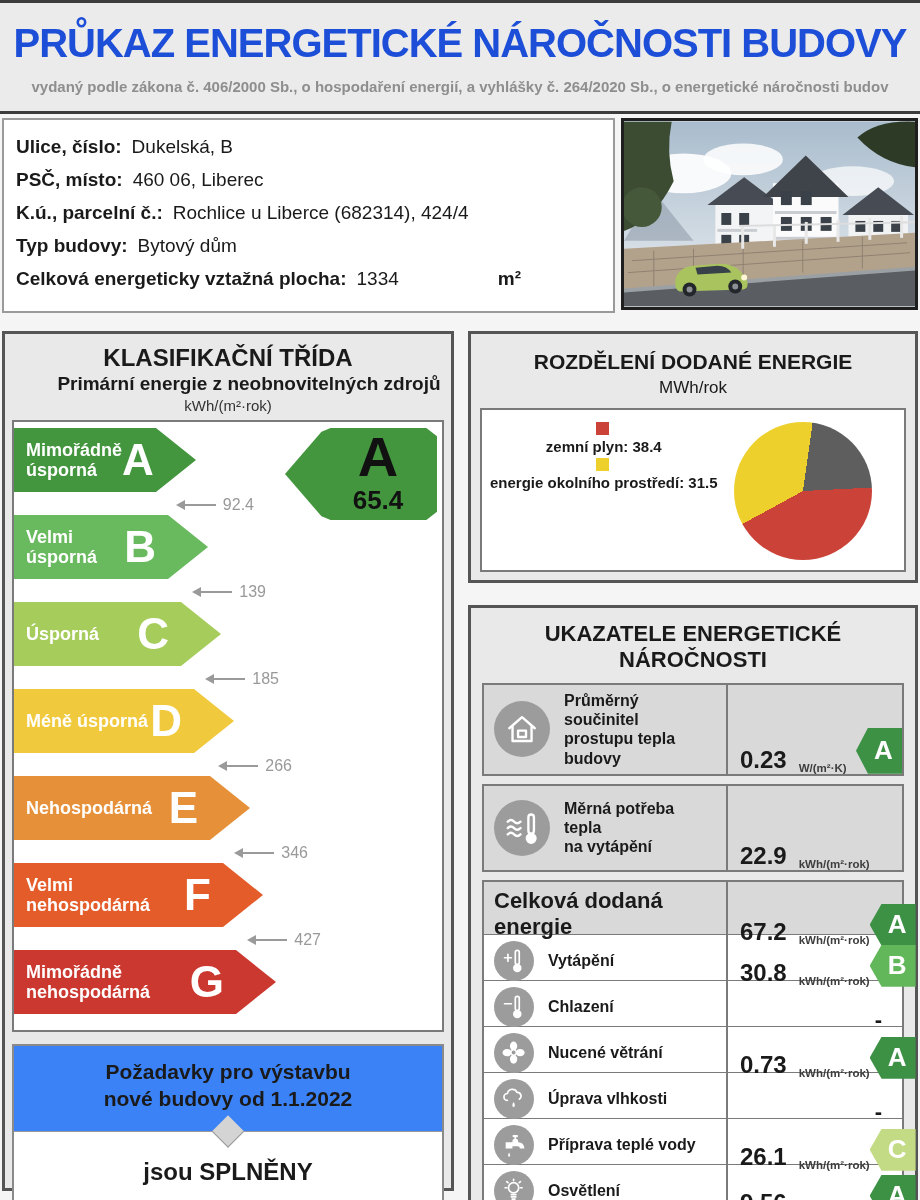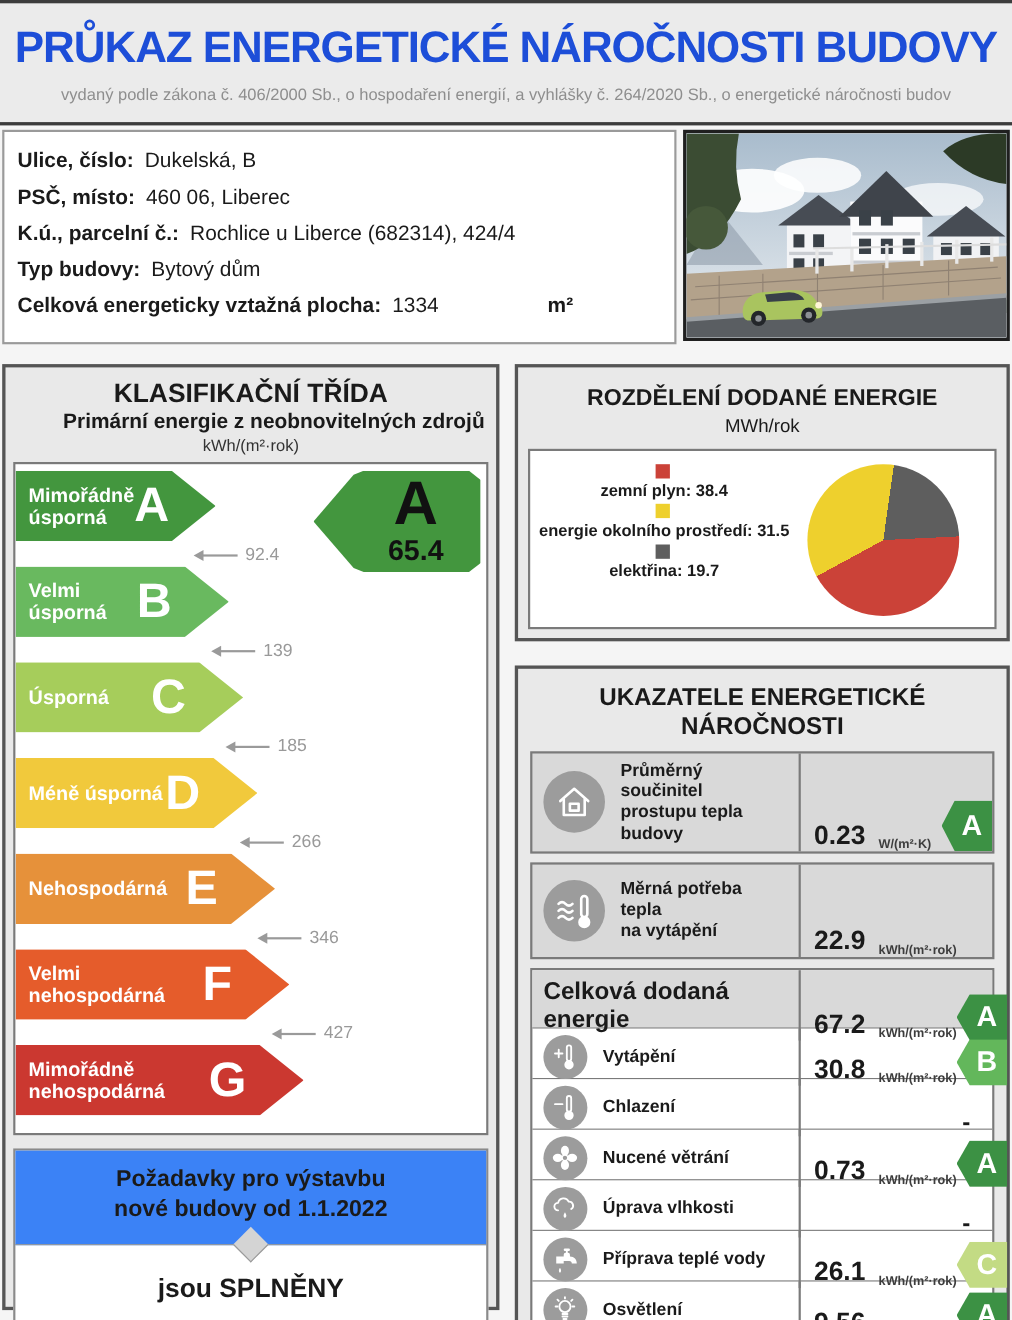--- a/index.html
+++ b/index.html
@@ -15,21 +15,21 @@
   
   .doc-header {
     background:#ebebeb;
     border-top:3px solid #3c3c3c;
     border-bottom:3px solid #3c3c3c;
     height:114px;
     text-align:center;
     padding-top:18px;
   }
   .doc-title { font-size:40px; font-weight:800; letter-spacing:-1px; color:#1d4ed8; }
-  .doc-subtitle { font-size:15px; font-weight:400; color:#8e8e8e; margin-top:12px; }
+  .doc-subtitle { font-size:15px; font-weight:700; color:#8e8e8e; margin-top:12px; }
 
   
   .info-section { display:flex; gap:6px; padding:4px 2px 0 2px; }
   .info-card {
     flex:1; background:#fff; border:2px solid #9a9a9a;
     padding:16px 12px 10px 12px;
   }
   .info-row { display:flex; align-items:baseline; margin-bottom:11px; font-size:19px; }
   .info-label { font-weight:700; margin-right:10px; white-space:nowrap; }
   .info-value { font-weight:400; }
@@ -365,24 +365,20 @@
         <div class="pie-box">
           <div class="legend">
             <div class="legend-item">
               <span class="legend-swatch" style="background: rgb(203, 66, 56);"></span>
               <span>zemní plyn: 38.4</span>
             </div>
             <div class="legend-item">
               <span class="legend-swatch" style="background: rgb(238, 208, 45);"></span>
               <span>energie okolního prostředí: 31.5</span>
             </div>
-            <div class="legend-item">
-              <span class="legend-swatch" style="background: rgb(94, 94, 94);"></span>
-              <span>elektřina: 19.7</span>
-            </div>
           </div>
           <div class="pie-chart" style="background: conic-gradient(from 8deg, rgb(94, 94, 94) 0deg, rgb(94, 94, 94) 79.1518deg, rgb(203, 66, 56) 79.1518deg, rgb(203, 66, 56) 233.437deg, rgb(238, 208, 45) 233.437deg, rgb(238, 208, 45) 360deg);"></div>
         </div>
       </div>
 
       <div class="panel ind-panel">
         <div class="ind-title">UKAZATELE ENERGETICKÉ NÁROČNOSTI</div>
 
         <div class="ind-card">
           <div class="label-cell">

